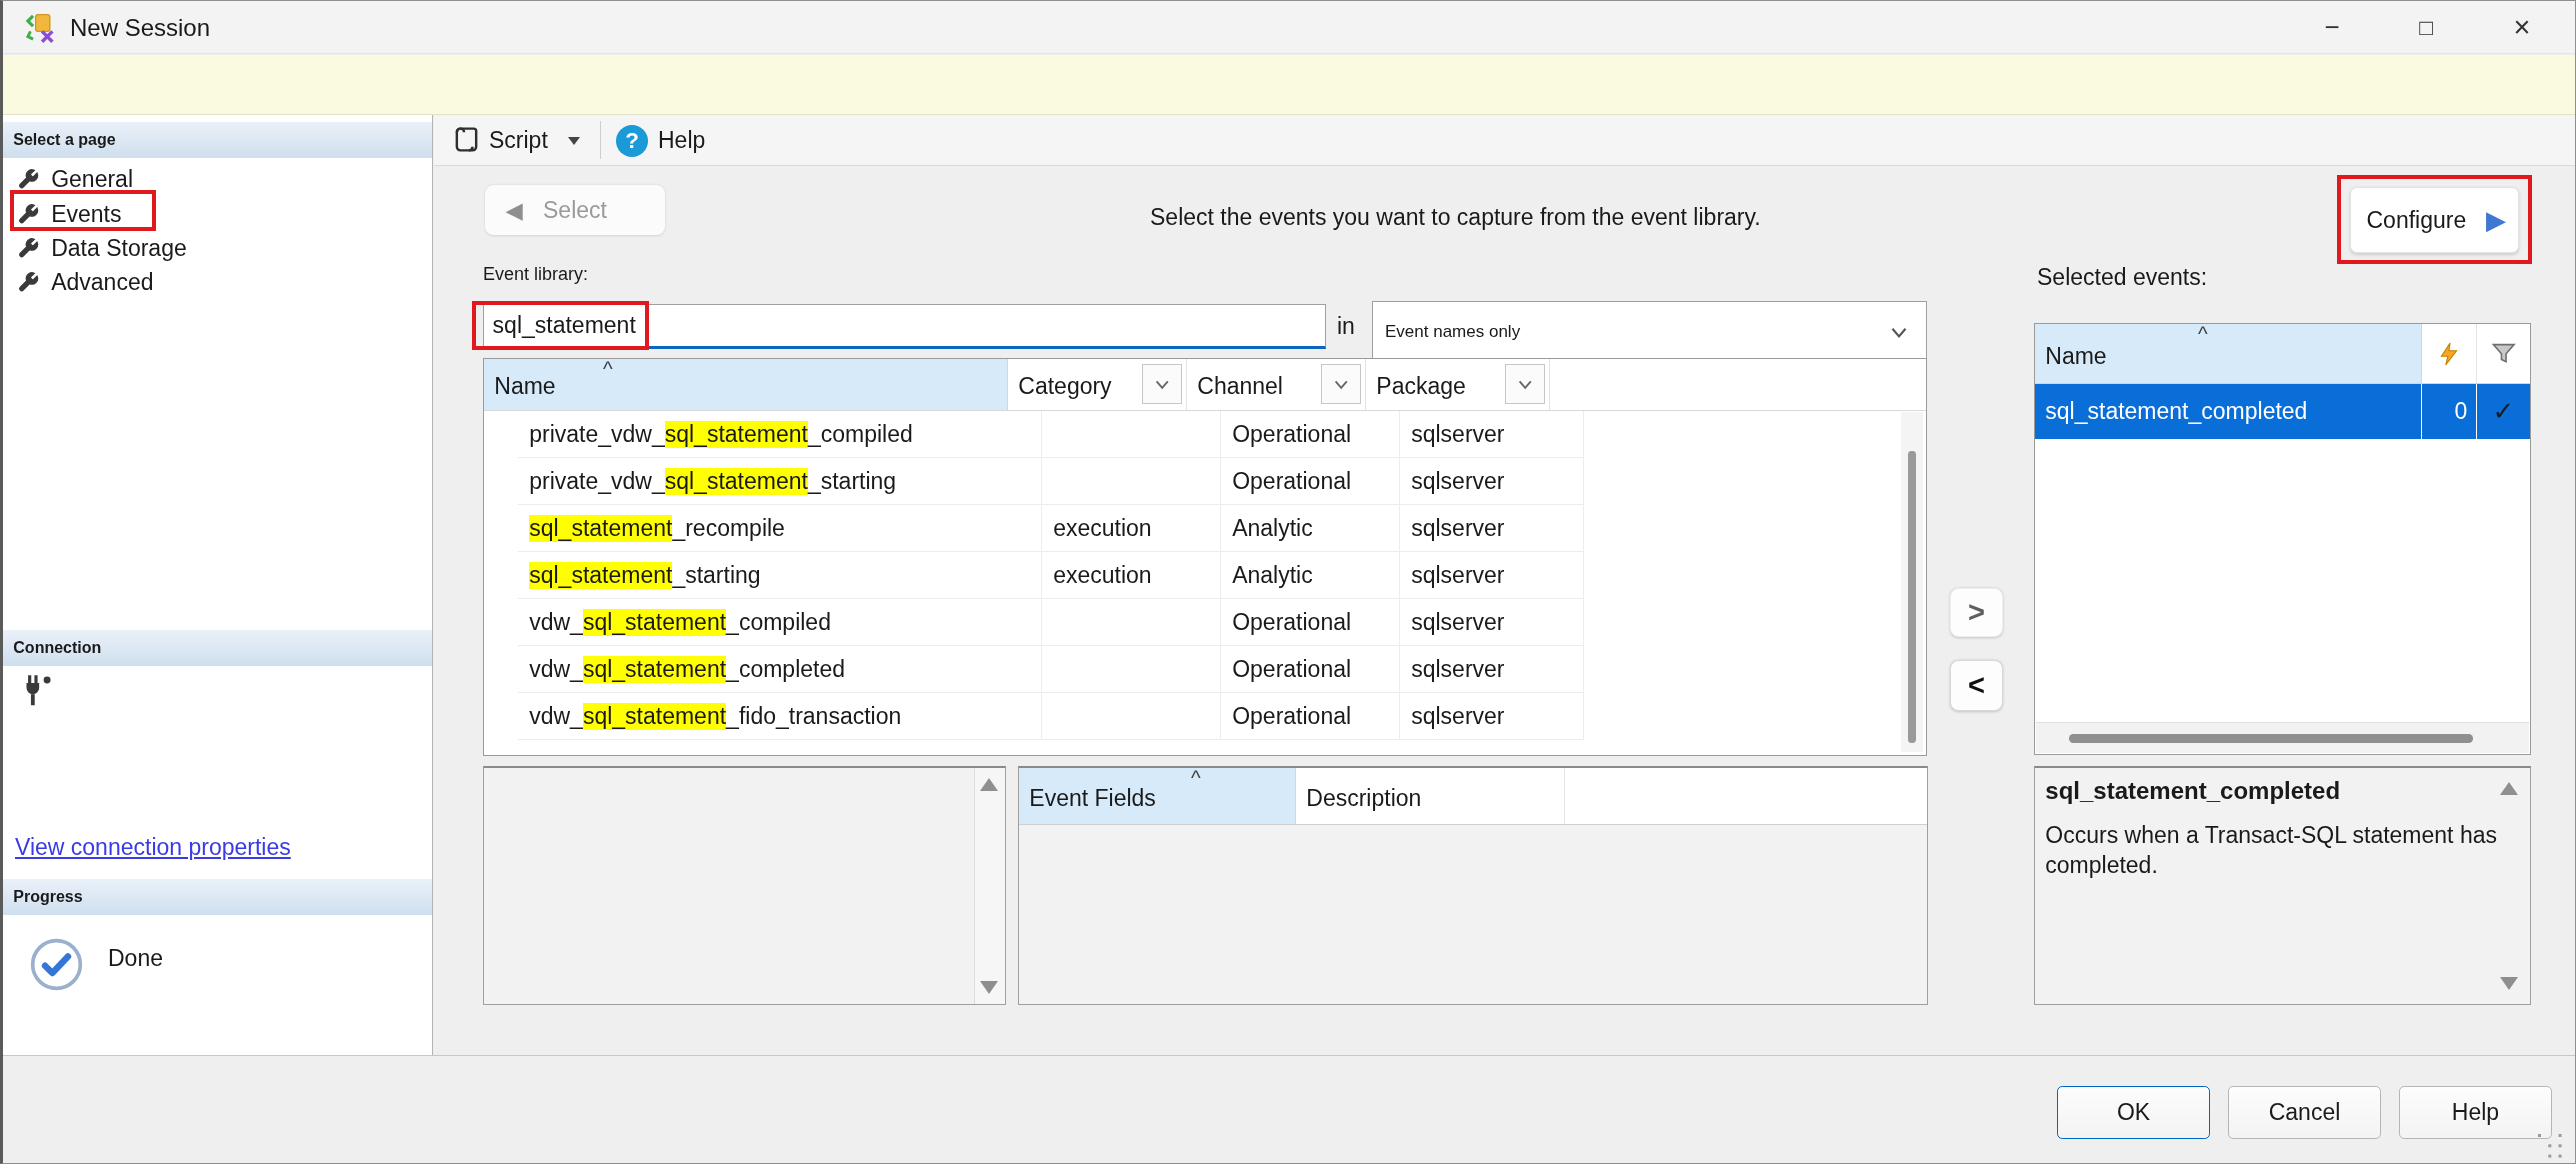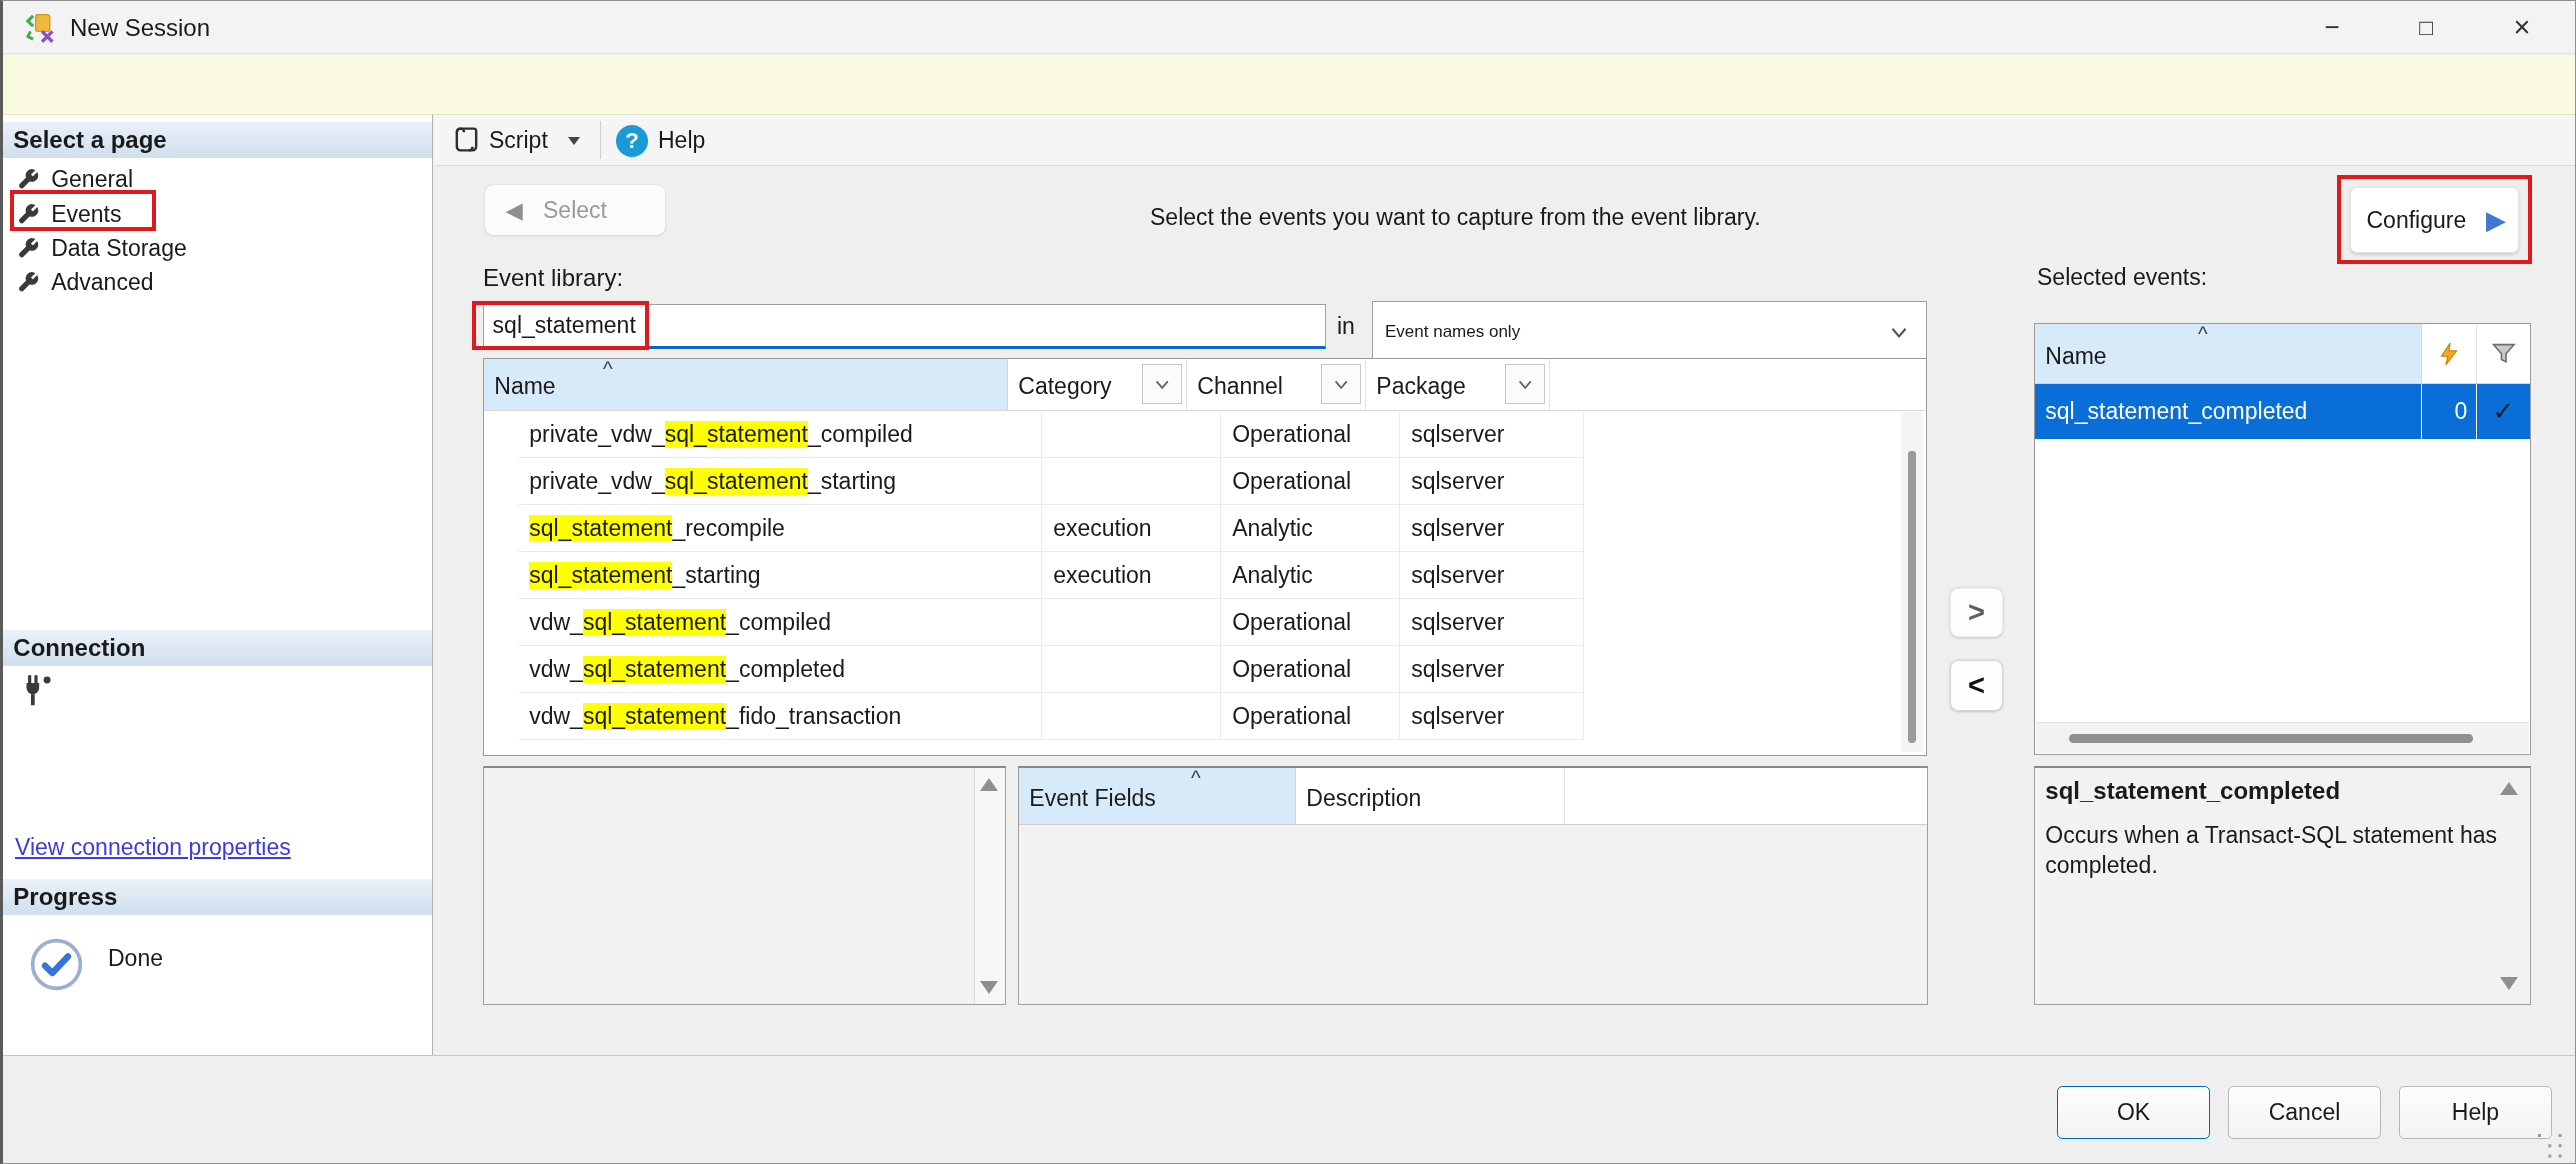--- a/index.html
+++ b/index.html
@@ -17,21 +17,21 @@
   
   #statusbar{left:0;top:54px;width:100%;height:60px;background:#fafae1;border-bottom:0.9px solid #e2e2c8;}
   #info-icon{left:12px;top:67px;width:34px;height:34px;border-radius:50%;
     background:radial-gradient(circle at 35% 30%,#7d9ae0,#2e4fae);border:2.6px solid #24357e;
     color:#fff;font-family:"Liberation Serif",serif;font-style:italic;font-weight:bold;font-size:26px;
     display:flex;align-items:center;justify-content:center;}
   #status-text{left:57px;top:54px;height:60px;line-height:60px;font-size:25px;}
   
   #sidebar{left:0;top:114px;width:430px;height:940px;background:#fff;border-right:0.9px solid #b3b3b3;}
   .band{position:absolute;left:0;width:429px;height:36px;line-height:36px;padding-left:10.3px;
-    font-weight:bold;font-size:24px;background:linear-gradient(#eaf1f9,#cfdfee);}
+    font-weight:bold;font-size:16px;background:linear-gradient(#eaf1f9,#cfdfee);}
   .pgitem{position:absolute;left:0;width:429px;height:34px;display:flex;align-items:center;font-size:23px;}
   .pgitem .wicon{margin-left:13.8px;margin-right:12px;}
   #events-redbox{left:6.9px;top:75px;width:146px;height:41px;border:4.3px solid #e0191f;}
   #conn-link{left:12px;top:719px;font-size:23px;color:#3a3ae6;text-decoration:underline;}
   #done-label{left:105px;top:830px;font-size:23px;}
   
   #toolbar{left:431px;top:114px;width:2145px;height:51px;background:#f5f5f5;border-bottom:0.9px solid #dadada;}
   #script-label{left:55px;top:0;height:51px;line-height:51px;font-size:23px;}
   #help-label{left:224px;top:0;height:51px;line-height:51px;font-size:23px;}
   #tool-sep{left:166px;top:6px;width:0.9px;height:38px;background:#cfcfcf;}
@@ -42,21 +42,21 @@
   #select-btn{left:482px;top:184px;width:180px;height:50px;background:#fbfbfb;border-radius:8.6px;
     box-shadow:0 0.9px 2.6px rgba(0,0,0,.12);display:flex;align-items:center;justify-content:center;
     color:#9a9a9a;font-size:23px;}
   #select-arrow{position:absolute;left:20.6px;color:#8f8f8f;font-size:22.4px;}
   #instruction{left:1147px;top:203px;font-size:23px;}
   #configure-redbox{left:2334px;top:174px;width:195px;height:89px;border:4.3px solid #e0191f;}
   #configure-btn{left:2347px;top:186px;width:169px;height:66px;background:#fff;border:0.9px solid #e3e3e3;
     border-radius:6.9px;box-shadow:0 1.7px 3.4px rgba(0,0,0,.14);display:flex;align-items:center;font-size:23px;}
   #configure-btn .lbl{margin-left:15.5px;}
   #configure-arrow{position:absolute;right:12px;color:#3f78d2;font-size:26px;}
-  #evlib-label{left:480px;top:263px;font-size:24px;}
+  #evlib-label{left:480px;top:263px;font-size:18px;}
   #search-input{left:480px;top:303px;width:843px;height:45px;border:0.9px solid #a0a0a0;border-bottom:3.4px solid #0a66c2;
     font-size:23px;padding:0 8.6px;font-family:"Liberation Sans",sans-serif;color:#1a1a1a;background:#fff;outline:none;}
   #search-redbox{left:469px;top:300px;width:177px;height:49px;border:4.3px solid #e0191f;}
   #in-label{left:1334px;top:303px;height:48px;line-height:45px;font-size:23px;}
   #scope-select{left:1369px;top:300px;width:555px;height:61px;background:#fff;border:0.9px solid #a0a0a0;
     display:flex;align-items:center;font-size:17px;}
   #scope-select .lbl{margin-left:12px;}
   #scope-chevron{position:absolute;right:13.8px;}
   
   #evtable{left:480px;top:357px;width:1444px;height:398px;background:#fff;border:0.9px solid #9a9a9a;}

